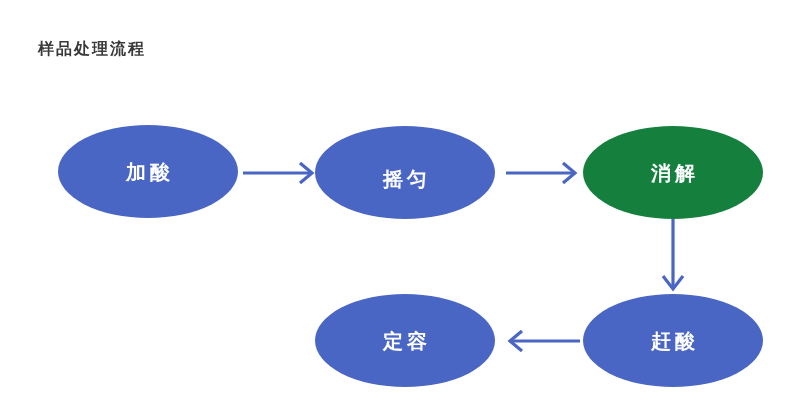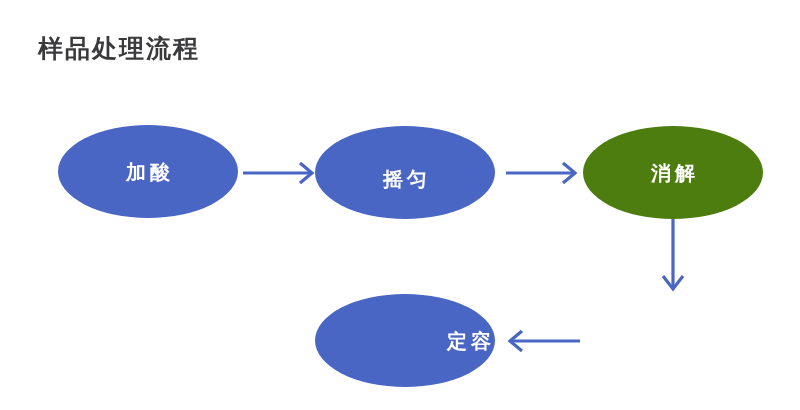--- a/index.html
+++ b/index.html
@@ -20,21 +20,21 @@
     width: 800px;
     height: 410px;
     background: #ffffff;
   }
 
   
   .title {
     position: absolute;
     left: 38px;
     top: 32px;
-    font-size: 25px;
+    font-size: 16px;
     font-weight: 700;
     color: #3a3a3c;
     letter-spacing: 2px;
     line-height: 34px;
     white-space: nowrap;
   }
 
   
   .node {
     position: absolute;
@@ -101,28 +101,31 @@
   <div class="title" style="color: rgb(58, 58, 60);">样品处理流程</div>
 
   <div class="node n-add-acid" style="background: rgb(74, 102, 196);">
     <span class="node-label" style="color: rgb(255, 255, 255);">加酸</span>
   </div>
 
   <div class="node n-shake" style="background: rgb(74, 102, 196);">
     <span class="node-label" style="color: rgb(255, 255, 255); margin-top: 12px;">摇匀</span>
   </div>
 
-  <div class="node n-digest" style="background: #4d7c0f;">
+  <div class="node n-digest" style="background: #15803d;">
     <span class="node-label" style="color: rgb(255, 255, 255);">消解</span>
   </div>
 
-  <div class="node n-dilute" style="background: rgb(74, 102, 196); justify-content: flex-end;">
+  <div class="node n-dilute" style="background: rgb(74, 102, 196);">
     <span class="node-label" style="color: rgb(255, 255, 255);">定容</span>
   </div>
 
+  <div class="node n-acid-off" style="background: rgb(74, 102, 196);">
+    <span class="node-label" style="color: rgb(255, 255, 255);">赶酸</span>
+  </div>
 
   <div class="connector c-add-to-shake">
     <svg width="74" height="30" viewBox="0 0 74 30">
       <line class="conn-line" x1="0" y1="15" x2="69" y2="15" style="stroke: rgb(74, 102, 196);"></line>
       <polyline class="conn-head" points="57,5 69,15 57,25" style="stroke: rgb(74, 102, 196);"></polyline>
     </svg>
   </div>
 
   <div class="connector c-shake-to-dig">
     <svg width="74" height="30" viewBox="0 0 74 30">

